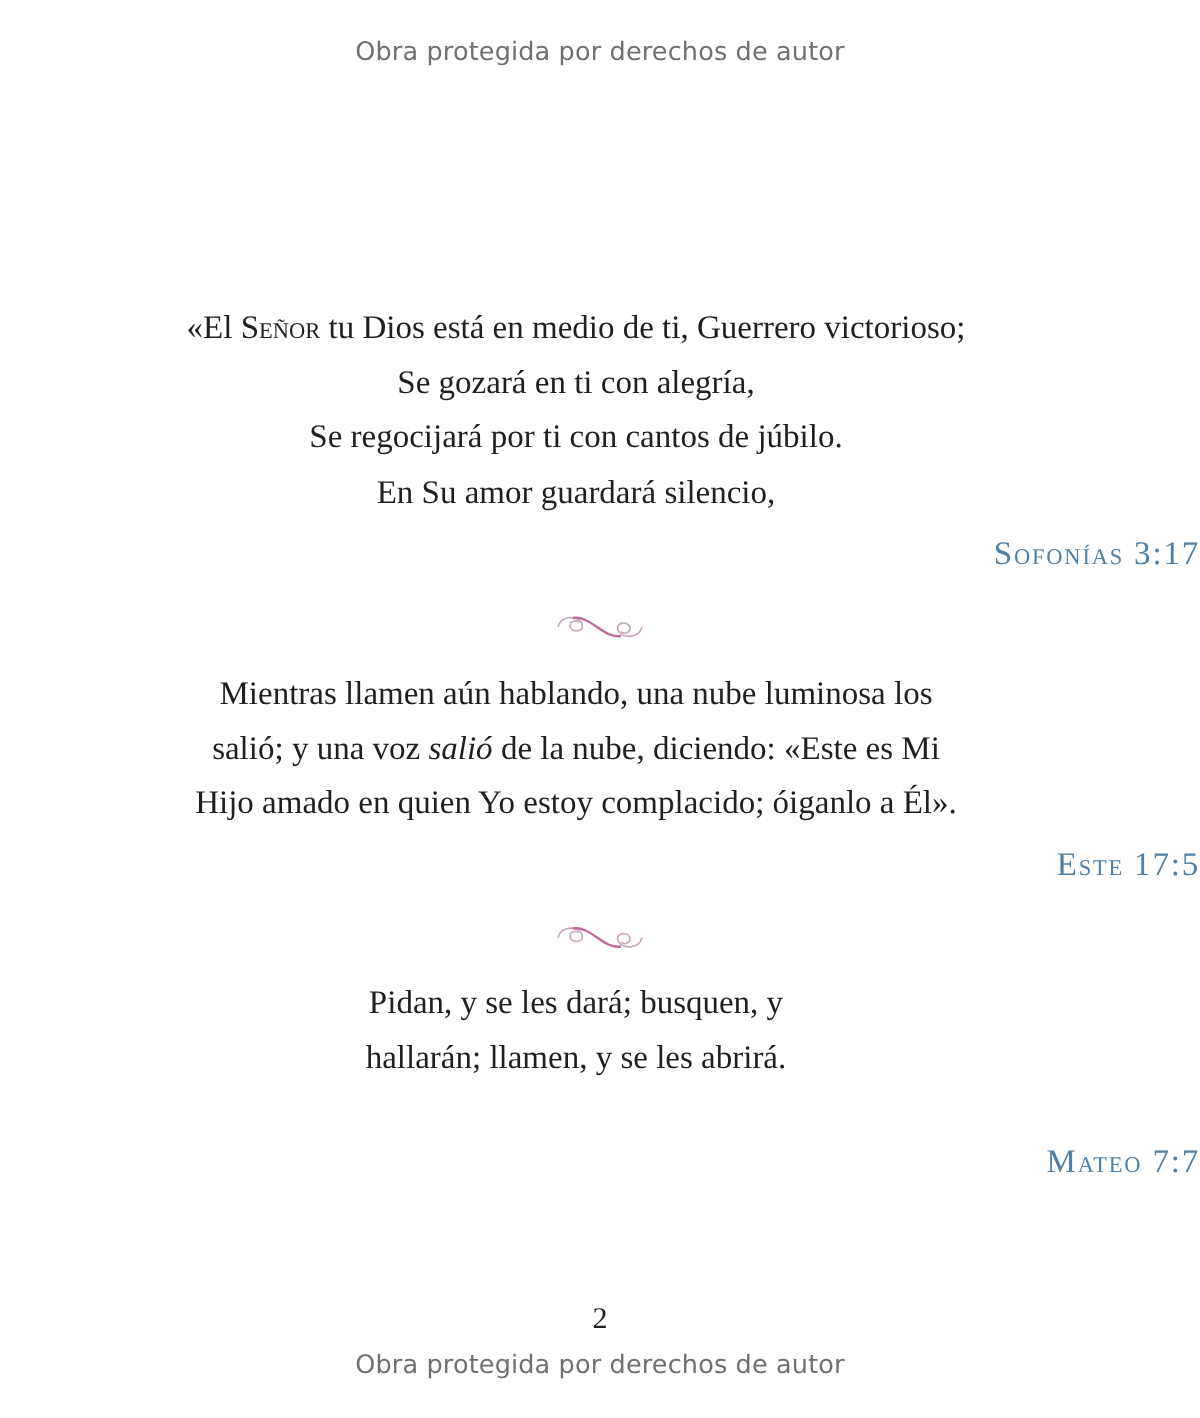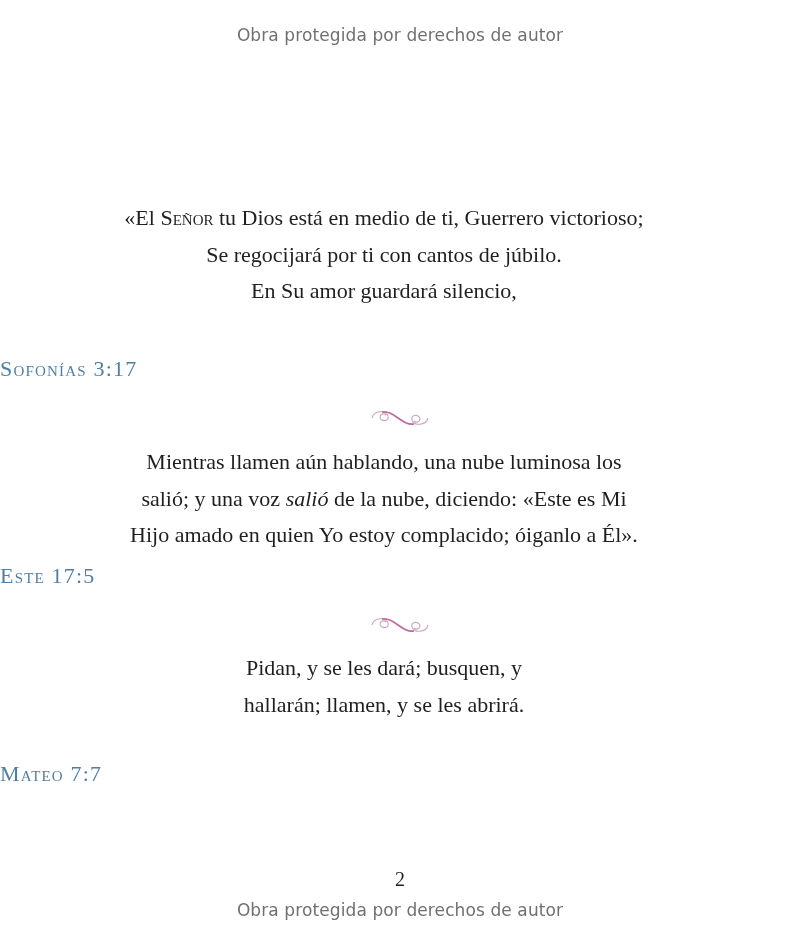--- a/index.html
+++ b/index.html
@@ -47,21 +47,21 @@
       line-height: 36.5px;
       white-space: nowrap;
     }
     .smallcaps {
       font-variant: small-caps;
     }
     .reference {
       position: absolute;
       left: 0;
       width: 800px;
-      text-align: left;
+      text-align: right;
       font-family: "Liberation Serif", "DejaVu Serif", serif;
       font-variant: small-caps;
       font-size: 22px;
       letter-spacing: 1.2px;
       color: #4f7fa4;
     }
     .flourish {
       position: absolute;
       left: 368px;
       width: 64px;
@@ -80,20 +80,21 @@
   </style>
 </head>
 <body>
 
 <div class="watermark wm-top">Obra protegida por derechos de autor</div>
 
 <div class="page">
 
   <div class="verse-block" style="top:200px;">
     <span class="verse-line"><span>«El </span><span class="smallcaps">Señor</span><span> tu Dios está en medio de ti, Guerrero victorioso;</span></span>
+    <span class="verse-line">Se gozará en ti con alegría,</span>
     <span class="verse-line">Se regocijará por ti con cantos de júbilo.</span>
     <span class="verse-line">En Su amor guardará silencio,</span>
   </div>
   <div class="reference" style="top:356px;">Sofonías 3:17</div>
 
   <svg class="flourish" style="top:404px;" viewBox="0 0 64 28">
     <path d="M4 14 C 6 6, 18 6, 20 12 C 22 18, 12 18, 12 13 C 12 10, 16 9, 18 11" fill="none" stroke="#c9a7bd" stroke-width="1.1"></path>
     <path d="M14 8 C 26 6, 34 22, 46 20" fill="none" stroke="#c0699b" stroke-width="1.6"></path>
     <path d="M60 14 C 58 22, 46 22, 44 16 C 42 10, 52 10, 52 15 C 52 18, 48 19, 46 17" fill="none" stroke="#c9a7bd" stroke-width="1.1"></path>
   </svg>

